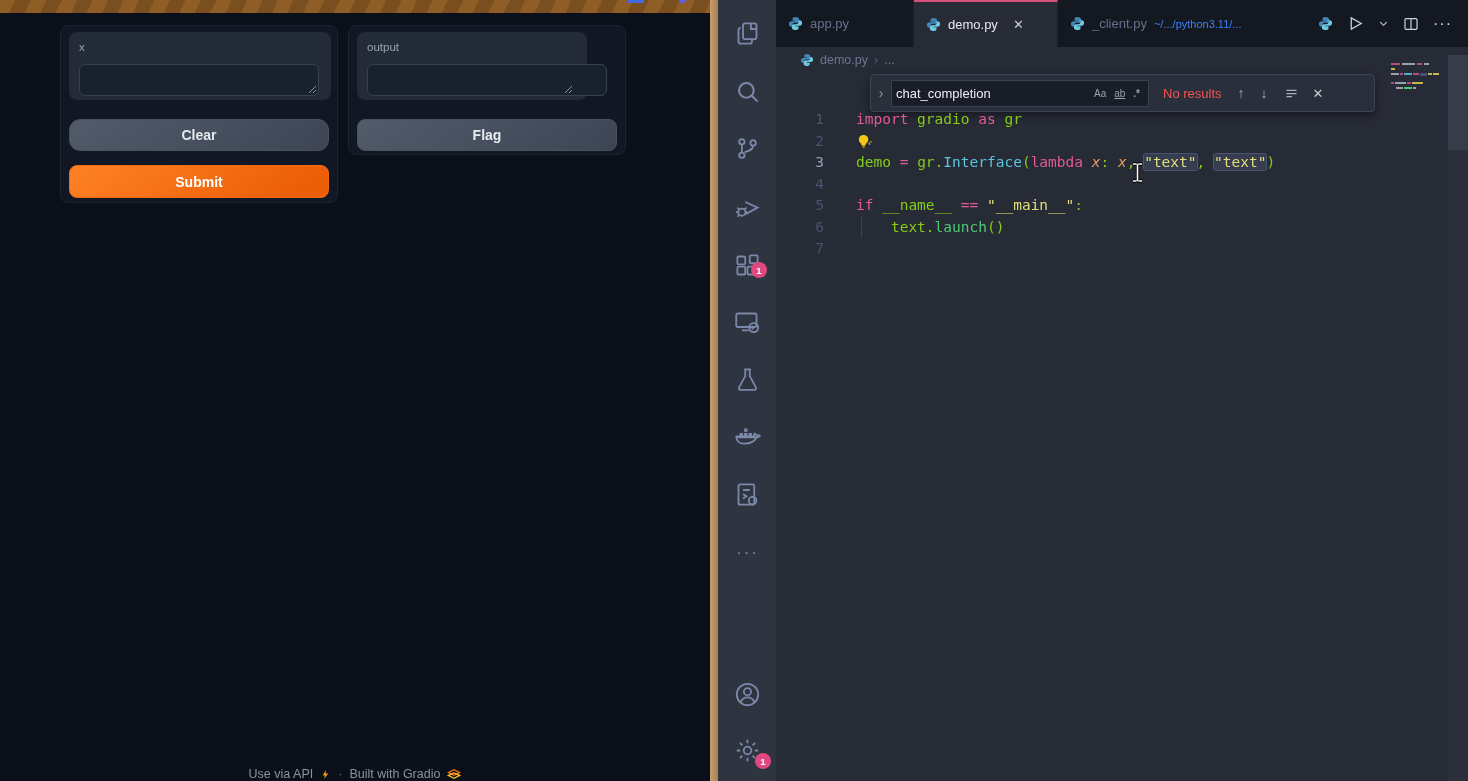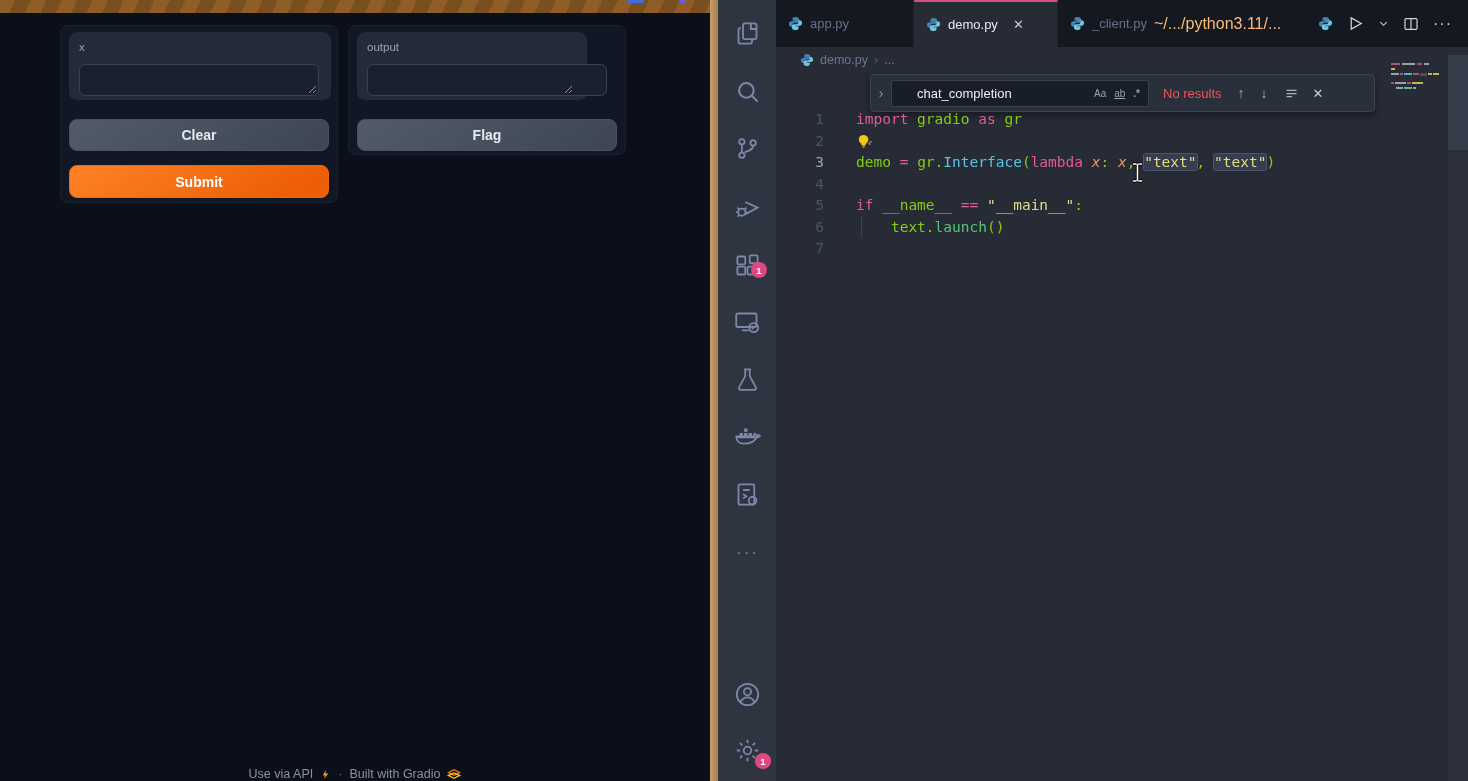--- a/index.html
+++ b/index.html
@@ -38,41 +38,41 @@
   .act-icon svg { width:100%; height:100%; }
   .badge { position:absolute; width:16px; height:16px; border-radius:50%; background:#e1487f;
     color:#fff; font-size:9.5px; font-weight:bold; display:flex; align-items:center; justify-content:center; }
 
   #vs-main { left:776px; top:0; width:692px; height:680px; background:#272b36; }
 
   #tab-bar { position:absolute; left:0; top:0; width:692px; height:47px; background:#141821; display:flex; }
   .tab { height:47px; display:flex; align-items:center; gap:7px; padding:0 12px;
     border-right:1px solid #1d212b; font-size:13px; color:#66708c; cursor:pointer; position:relative; }
   .tab.active { background:#272b36; color:#e6e9f2; border-top:2px solid #d4517e; }
-  .tab .desc { font-size:16px; color:#fdba74; }
+  .tab .desc { font-size:11px; color:#3b82f6; }
   .tab .close { margin-left:8px; font-size:13px; color:#c6cad4; }
   #editor-actions { position:absolute; right:0; top:0; height:47px; display:flex; align-items:center;
     gap:14px; padding:0 16px; background:#141821; color:#ccd1db; }
 
   #breadcrumbs { position:absolute; left:0; top:47px; width:692px; height:25px; background:#272b36;
     display:flex; align-items:center; gap:6px; padding-left:24px; font-size:12.5px; color:#6b7692; }
   #breadcrumbs .crumb-sep { color:#525c74; font-size:13px; }
 
   #editor { position:absolute; left:0; top:72px; width:692px; height:709px; background:#272b36; }
 
   
   #find-widget { position:absolute; left:94px; top:2px; width:505px; height:38px;
     background:#2a2f3c; border:1px solid #3d4352; border-radius:4px;
     box-shadow:0 3px 8px rgba(0,0,0,.45); display:flex; align-items:center; }
   #find-toggle { width:20px; height:100%; display:flex; align-items:center; justify-content:center;
     color:#8a93a6; font-size:14px; cursor:pointer; }
   #find-input-wrap { position:relative; width:258px; height:27px; background:#191d28;
     border:1px solid #3a4150; border-radius:2px; display:flex; align-items:center; }
   #find-input { flex:1; min-width:0; background:transparent; border:none; outline:none;
-    color:#eceff4; font-size:13px; padding:0 4px 0 25px; font-family:"Liberation Sans",sans-serif; }
+    color:#eceff4; font-size:13px; padding:0 4px 0 4px; font-family:"Liberation Sans",sans-serif; }
   .find-opt { font-size:10px; color:#9aa2b4; margin-right:8px; cursor:pointer; white-space:nowrap; }
   .find-opt.word { text-decoration:underline; }
   #find-results { color:#f25555; font-size:13px; margin-left:14px; white-space:nowrap; }
   .find-nav { margin-left:16px; color:#aab0be; font-size:14px; cursor:pointer; }
   #find-close { margin-left:14px; color:#c9cdd7; font-size:13px; cursor:pointer; }
 
   
   #code-lines { position:absolute; left:0; top:37px; width:660px;
     font-family:"DejaVu Sans Mono", monospace; font-size:14.5px; line-height:21.5px; }
   .cline { display:flex; height:21.5px; white-space:pre; }
@@ -107,21 +107,21 @@
     <div class="abs blue-dash" style="left:680px;top:0;width:6px;height:3px;background:#6a5ae0;"></div>
 
     <div class="abs gr-panel" style="left:60px;top:25px;width:278px;height:178px;">
       <div class="gr-block" style="left:8px;top:6px;width:262px;height:68px;">
         <span class="gr-label">x</span>
         <textarea class="gr-textarea" style="left: 10px; top: 32px; width: 240px; height: 32px;"></textarea>
         <svg class="resize-grip" style="right:14px;bottom:6px;" viewBox="0 0 9 9">
           <path d="M8 1 L1 8 M8 5 L5 8" stroke="#8a93a3" stroke-width="1" fill="none"></path>
         </svg>
       </div>
-      <div class="gr-btn" style="left:8px;top:93px;width:260px;height:32px;">
+      <div class="gr-btn" style="left:8px;top:93px;width:260px;height:32px;border-radius:11px;">
         <span>Clear</span>
       </div>
       <div class="gr-btn primary" style="left:8px;top:139px;width:260px;height:33px;">
         <span>Submit</span>
       </div>
     </div>
 
     <div class="abs gr-panel" style="left:348px;top:25px;width:278px;height:130px;">
       <div class="gr-block" style="left:8px;top:6px;width:230px;height:68px;">
         <span class="gr-label">output</span>

